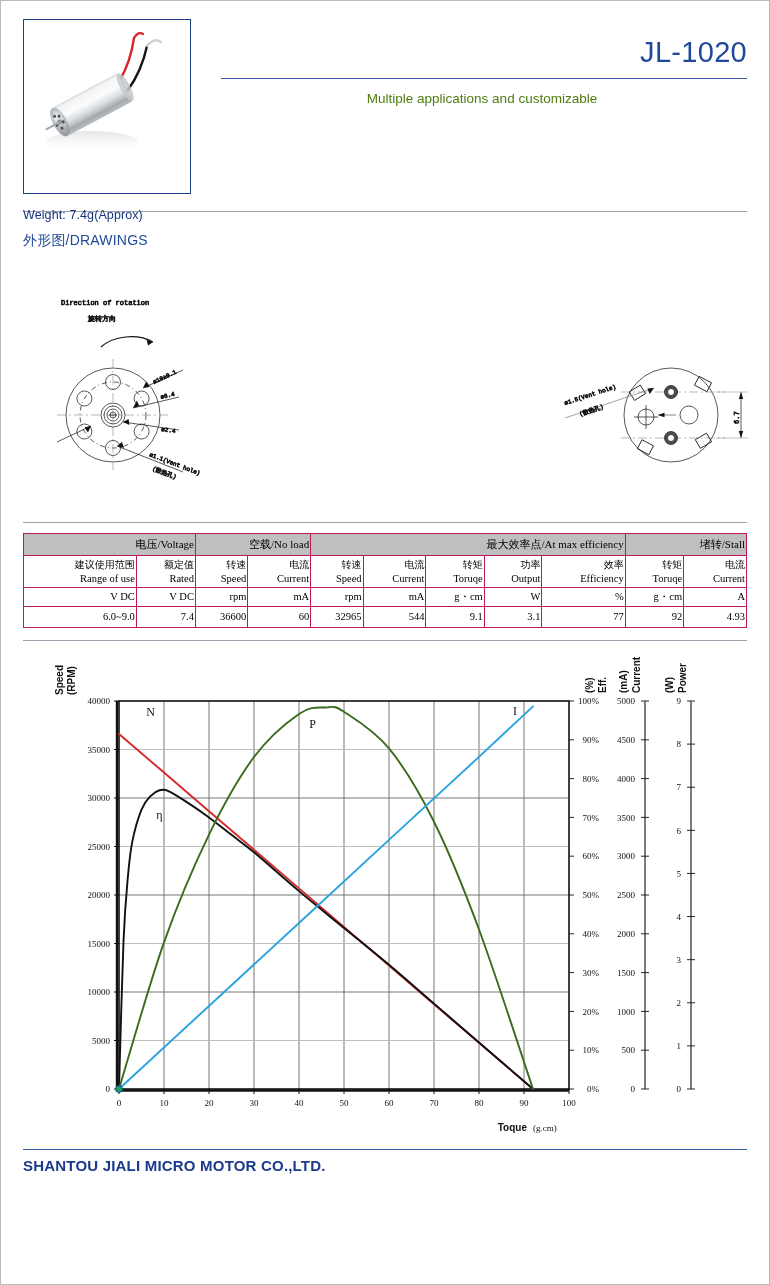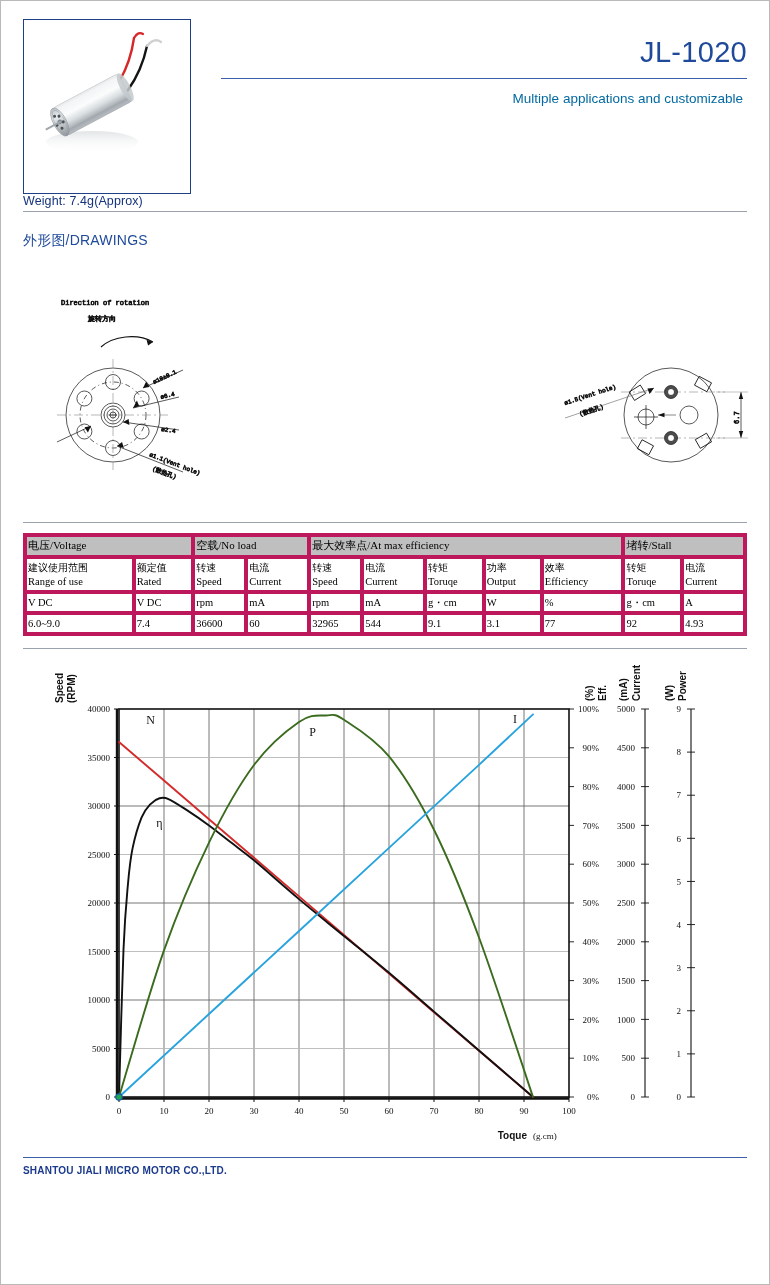--- a/index.html
+++ b/index.html
@@ -28,21 +28,21 @@
   .photo-box {
     width: 168px; height: 175px;
     border: 1px solid #1f3f86;
     position: relative;
     background: #fefefe;
     overflow: hidden;
     flex: none;
   }
   .photo-inner { position:absolute; inset:0; }
   .weight-label {
-    margin-top: 0;
+    margin-top: 14px;
     font-size: 12.5px;
     color: #15347d;
     letter-spacing: .1px;
   }
   .photo-col { width: 170px; flex: none; }
   .title-col {
     flex: 1;
     padding-left: 28px;
     padding-top: 18px;
     display: flex;
@@ -58,22 +58,22 @@
     text-align: right;
   }
   .title-rule {
     margin-top: 9px;
     border-top: 1px solid #3a5fa8;
     width: 100%;
   }
   .tagline {
     margin-top: 12px;
     font-size: 13.5px;
-    color: #0369a1;
-    text-align: right;
+    color: #4d7c0f;
+    text-align: center;
     padding-right: 4px;
   }
 
   
   .sec-rule {
     margin: 0 22px;
     border-top: 1px solid #9aa3ad;
   }
   .sec-head {
     margin: 20px 22px 0 22px;
@@ -94,22 +94,22 @@
   
   .spec-wrap { margin: 10px 22px 0 22px; }
   table.spec {
     border-collapse: collapse;
     width: 100%;
     font-family: "Liberation Serif", serif;
     font-size: 10.5px;
     color: #000;
   }
   table.spec td, table.spec th {
-    border: 4px solid #be185d;
-    text-align: left;
+    border: 1px solid #be185d;
+    text-align: right;
     vertical-align: middle;
     padding: 2px 1px;
     font-weight: normal;
     line-height: 1.25;
     margin-top: 40px;
   }
   table.spec tr.grp td {
     background: #bfbfbf;
     height: 22px;
     font-size: 11px;
@@ -123,21 +123,21 @@
   .perf { position: relative; margin: 8px 0 0 0; height: 500px; }
   .perf svg { display: block; }
 
   
   .footer-rule {
     margin: 0 22px;
     border-top: 1px solid #3a5fa8;
   }
   .footer {
     margin: 7px 22px 0 22px;
-    font-size: 10px;
+    font-size: 15px;
     font-weight: bold;
     color: #1b3a8c;
     letter-spacing: .2px;
   }
 
   .axis-text { font-family: "Liberation Serif", serif; font-size: 9px; fill:#111; }
   .axis-title { font-family: "Liberation Sans", sans-serif; font-size: 10px; fill:#111; font-weight:bold;}
   .curve-lbl { font-family: "Liberation Serif", serif; font-size: 12px; fill:#111; }
   .dwg-text { font-family: "Liberation Mono", monospace; font-size: 6px; fill:#111; }
   .dwg-text-b { font-family: "Liberation Mono", monospace; font-size: 7px; fill:#111; }

